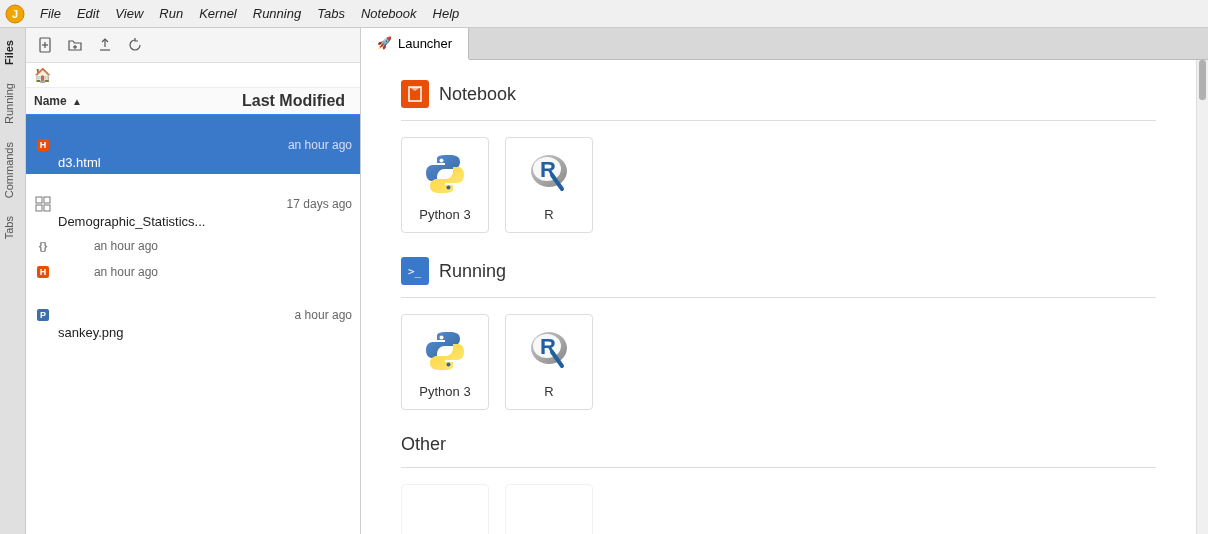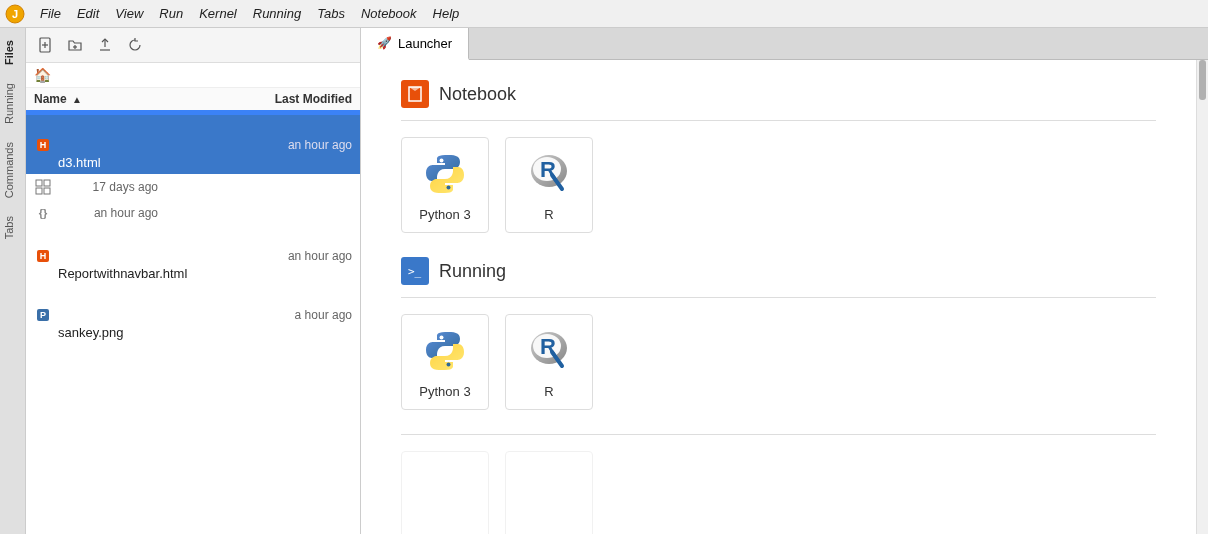--- a/index.html
+++ b/index.html
@@ -90,28 +90,28 @@
       border-bottom: 1px solid #eee;
       font-size: 14px;
       color: #555;
       cursor: pointer;
     }
 
     .file-header {
       display: flex;
       align-items: center;
       padding: 4px 8px;
-      border-bottom: 5px solid #3b82f6;
+      border-bottom: 1px solid #3b82f6;
       background: #fafafa;
       font-weight: bold;
       font-size: 12px;
       color: #333;
     }
     .file-header-name { flex: 1; cursor: pointer; }
-    .file-header-modified { width: 110px; text-align: right; font-size: 12px; }
+    .file-header-modified { width: 110px; text-align: left; font-size: 16px; }
 
     .file-list { flex: 1; overflow-y: auto; }
     .file-item {
       display: flex;
       align-items: center;
       padding: 4px 8px;
       cursor: pointer;
       font-size: 13px;
       color: #222;
       gap: 6px;
@@ -308,33 +308,33 @@
         </div>
         <div class="file-item">
           <div class="file-icon">
             <svg width="16" height="16" viewBox="0 0 16 16">
               <rect x="1" y="1" width="6" height="6" fill="none" stroke="#777" stroke-width="1"></rect>
               <rect x="9" y="1" width="6" height="6" fill="none" stroke="#777" stroke-width="1"></rect>
               <rect x="1" y="9" width="6" height="6" fill="none" stroke="#777" stroke-width="1"></rect>
               <rect x="9" y="9" width="6" height="6" fill="none" stroke="#777" stroke-width="1"></rect>
             </svg>
           </div>
+          <span class="file-name">Demographic_Statistics...</span>
           <span class="file-modified">17 days ago</span>
         </div>
         <div class="file-item">
           <div class="file-icon">
             <span style="font-size:11px;color:#888;font-weight:bold;">{}</span>
           </div>
           <span class="file-modified">an hour ago</span>
         </div>
         <div class="file-item">
           <div class="file-icon">
             <span class="icon-html" style="background:#e8500a;color:#fff;font-size:9px;font-weight:bold;border-radius:2px;padding:1px 3px;">H</span>
           </div>
-          <span class="file-name">Reportwithnavbar.html</span>
           <span class="file-modified">an hour ago</span>
         </div>
         <div class="file-item">
           <div class="file-icon">
             <span class="icon-png" style="background:#3a6fa8;color:#fff;font-size:9px;font-weight:bold;border-radius:2px;padding:1px 3px;">P</span>
           </div>
           <span class="file-name">sankey.png</span>
           <span class="file-modified">a hour ago</span>
         </div>
       </div>
@@ -448,20 +448,23 @@
                 <ellipse cx="23" cy="20" rx="18" ry="16" fill="url(#rg2)"></ellipse>
                 <ellipse cx="21" cy="18" rx="14" ry="12" fill="#f8f8f8"></ellipse>
                 <text x="14" y="26" font-size="22" font-weight="bold" font-family="Arial" fill="#2060a0">R</text>
                 <line x1="26" y1="24" x2="36" y2="38" stroke="#2060a0" stroke-width="4" stroke-linecap="round"></line>
               </svg>
             </div>
             <span>R</span>
           </div>
         </div>
 
+        <div class="launcher-section-title">
+          <span class="launcher-section-title-text">Other</span>
+        </div>
         <hr class="section-divider">
         <div class="launcher-cards">
           <div class="launcher-card" style="visibility:visible;opacity:0.4;">
             <div class="launcher-card-icon"></div>
           </div>
           <div class="launcher-card" style="visibility:visible;opacity:0.4;">
             <div class="launcher-card-icon"></div>
           </div>
         </div>
 

